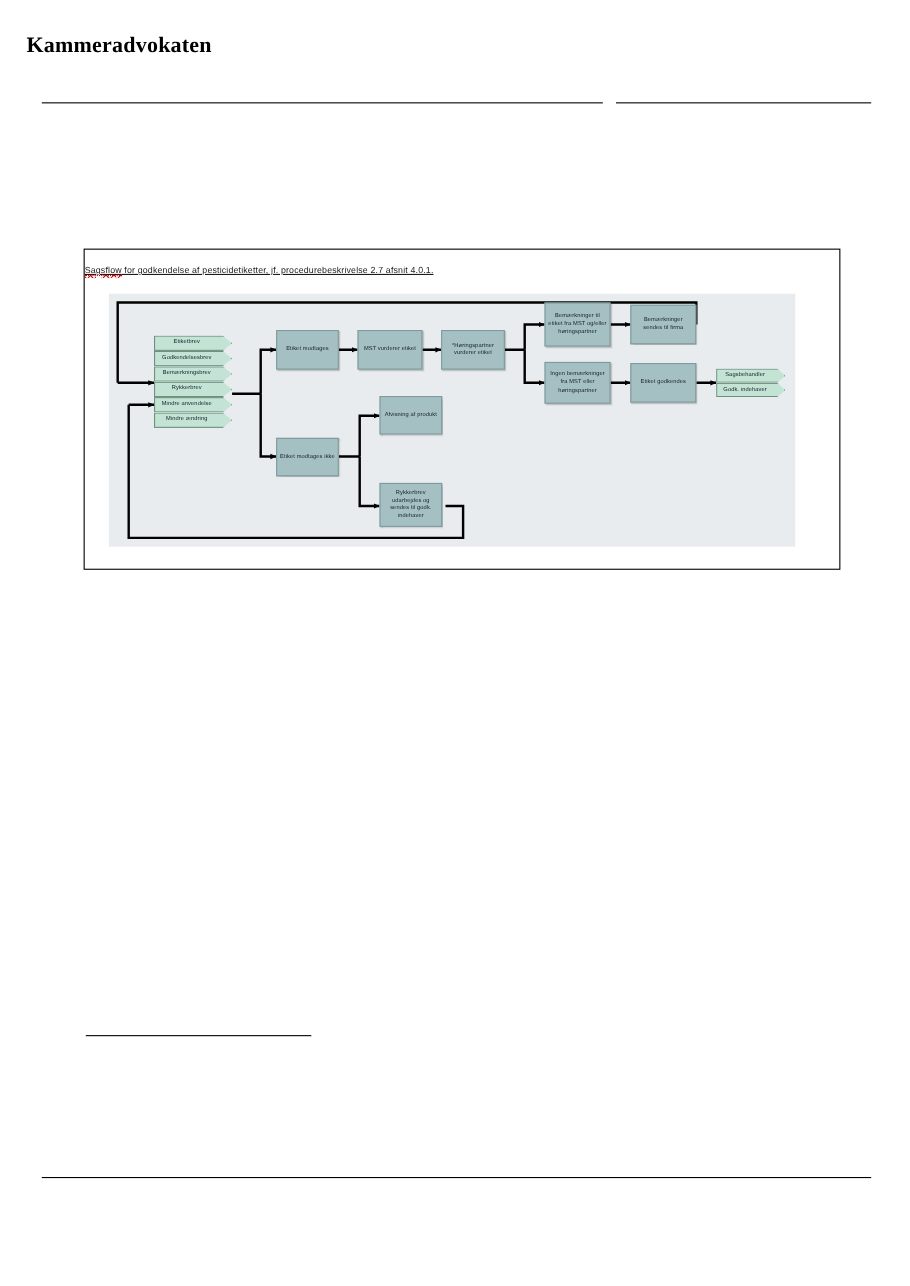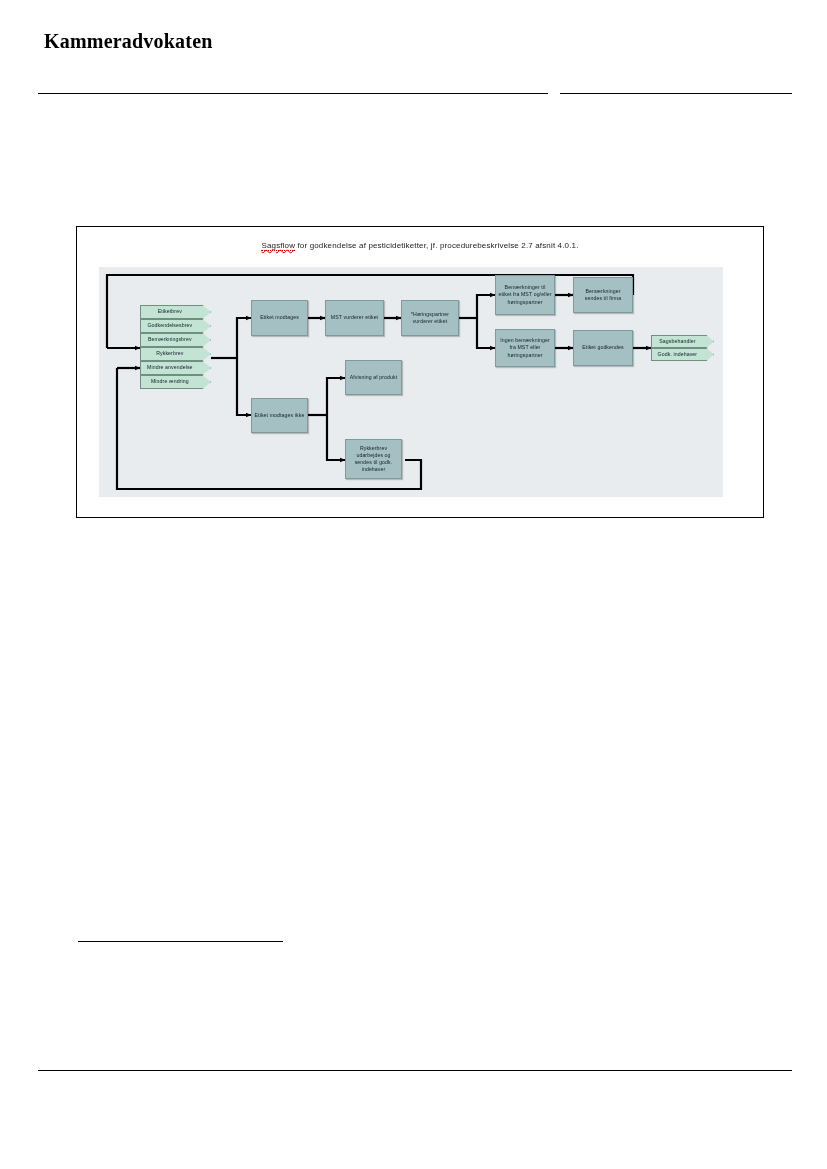--- a/index.html
+++ b/index.html
@@ -11,21 +11,21 @@
     width: 827px;
     height: 1169px;
     position: relative;
     font-family: "Liberation Sans", sans-serif;
     overflow: hidden;
   }
 
   
   #page-header-title {
     position: absolute;
-    left: 44px;
+    left: 24px;
     top: 30px;
     font-family: "Liberation Serif", serif;
     font-size: 20px;
     font-weight: bold;
     letter-spacing: 0.2px;
     color: #000000;
     white-space: nowrap;
   }
   .rule {
     position: absolute;
@@ -46,24 +46,24 @@
     height: 292px;
     border: 1px solid #000000;
     background: #ffffff;
     box-sizing: border-box;
   }
   #diagram-title {
     position: absolute;
     left: 0;
     top: 14px;
     width: 100%;
-    text-align: center;
     font-size: 8px;
     color: #1b1b1b;
     letter-spacing: 0.15px;
+    text-decoration: underline;
   }
   #diagram-title-keyword {
     border-bottom: 1px dotted #cc0000;
     text-decoration: underline;
     text-decoration-color: #cc0000;
     text-decoration-style: wavy;
     text-decoration-thickness: 1px;
   }
 
   

